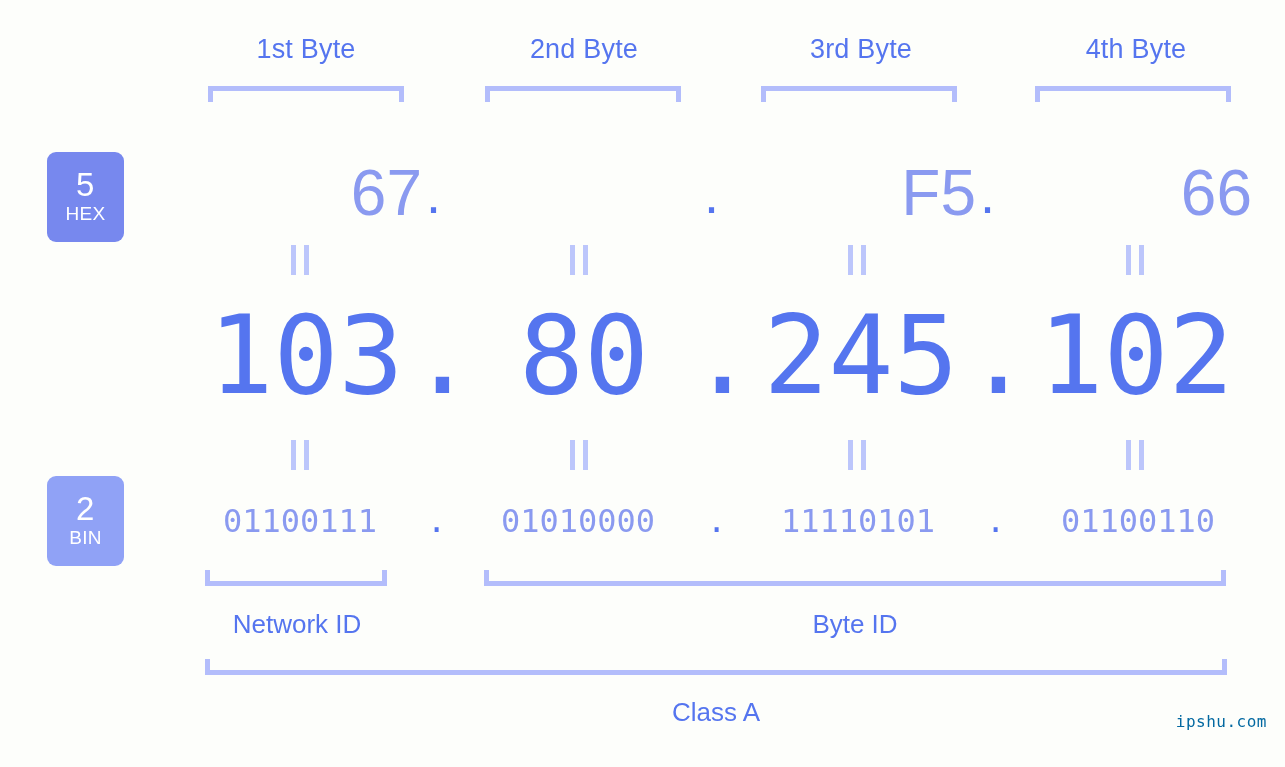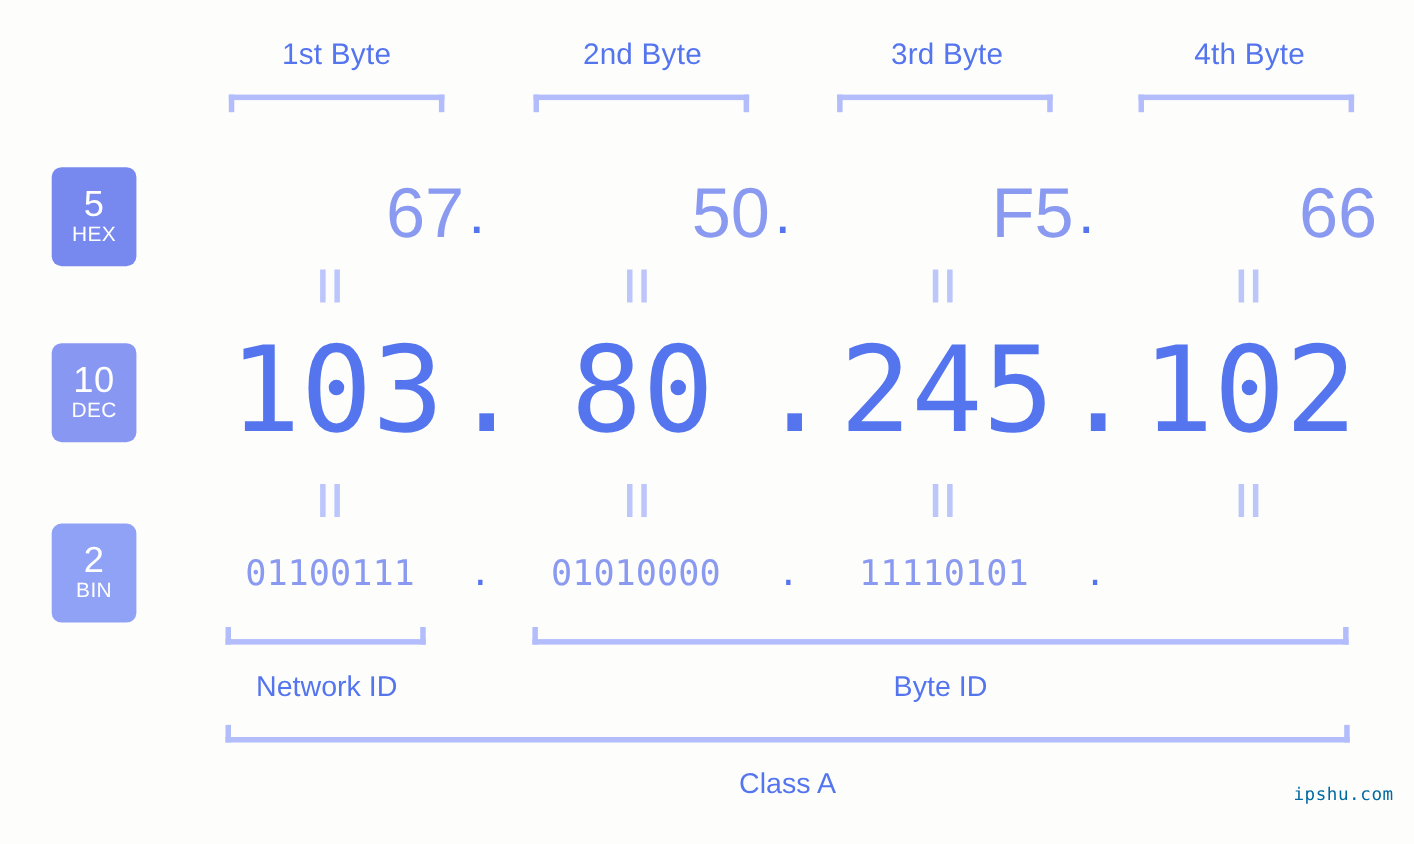--- a/index.html
+++ b/index.html
@@ -222,33 +222,28 @@
 
   <div class="bracket-down" style="left:208px;width:196px;"></div>
   <div class="bracket-down" style="left:485px;width:196px;"></div>
   <div class="bracket-down" style="left:761px;width:196px;"></div>
   <div class="bracket-down" style="left:1035px;width:196px;"></div>
 
   <div class="badge" id="badge-hex">
     <span class="num">5</span>
     <span class="lbl">HEX</span>
   </div>
-  <div class="badge" id="badge-dec">
-    <span class="num">10</span>
-    <span class="lbl">DEC</span>
-  </div>
   <div class="badge" id="badge-bin">
     <span class="num">2</span>
     <span class="lbl">BIN</span>
   </div>
 
   <div class="hexrow">
     <div class="hex-val" style="left:40px;width:232px;">67</div>
     <div class="hex-dot" style="left:276px;">.</div>
-    <div class="hex-val" style="left:318px;width:232px;">50</div>
     <div class="hex-dot" style="left:554px;">.</div>
     <div class="hex-val" style="left:594px;width:232px;">F5</div>
     <div class="hex-dot" style="left:830px;">.</div>
     <div class="hex-val" style="left:870px;width:232px;">66</div>
   </div>
 
   <div class="eq" style="left:291px;top:245px;">
       <i></i>
       <i></i>
     </div>
@@ -292,20 +287,21 @@
       <i></i>
     </div>
 
   <div class="binrow">
     <div class="bin-val" style="left:184px;width:232px;">01100111</div>
     <div class="bin-dot" style="left:427px;">.</div>
     <div class="bin-val" style="left:462px;width:232px;">01010000</div>
     <div class="bin-dot" style="left:707px;">.</div>
     <div class="bin-val" style="left:742px;width:232px;">11110101</div>
     <div class="bin-dot" style="left:986px;">.</div>
+    <div class="bin-val" style="left:1022px;width:232px;">01100110</div>
   </div>
 
   <div class="bracket-up" style="left:205px;top:570px;width:182px;"></div>
   <div class="bracket-up" style="left:484px;top:570px;width:742px;"></div>
 
   <div class="id-label" style="left:206px;width:182px;">Network ID</div>
   <div class="id-label" style="left:484px;width:742px;">Byte ID</div>
 
   <div class="bracket-up" style="left:205px;top:659px;width:1022px;"></div>
   <div class="class-label" style="left:205px;width:1022px;">Class A</div>

